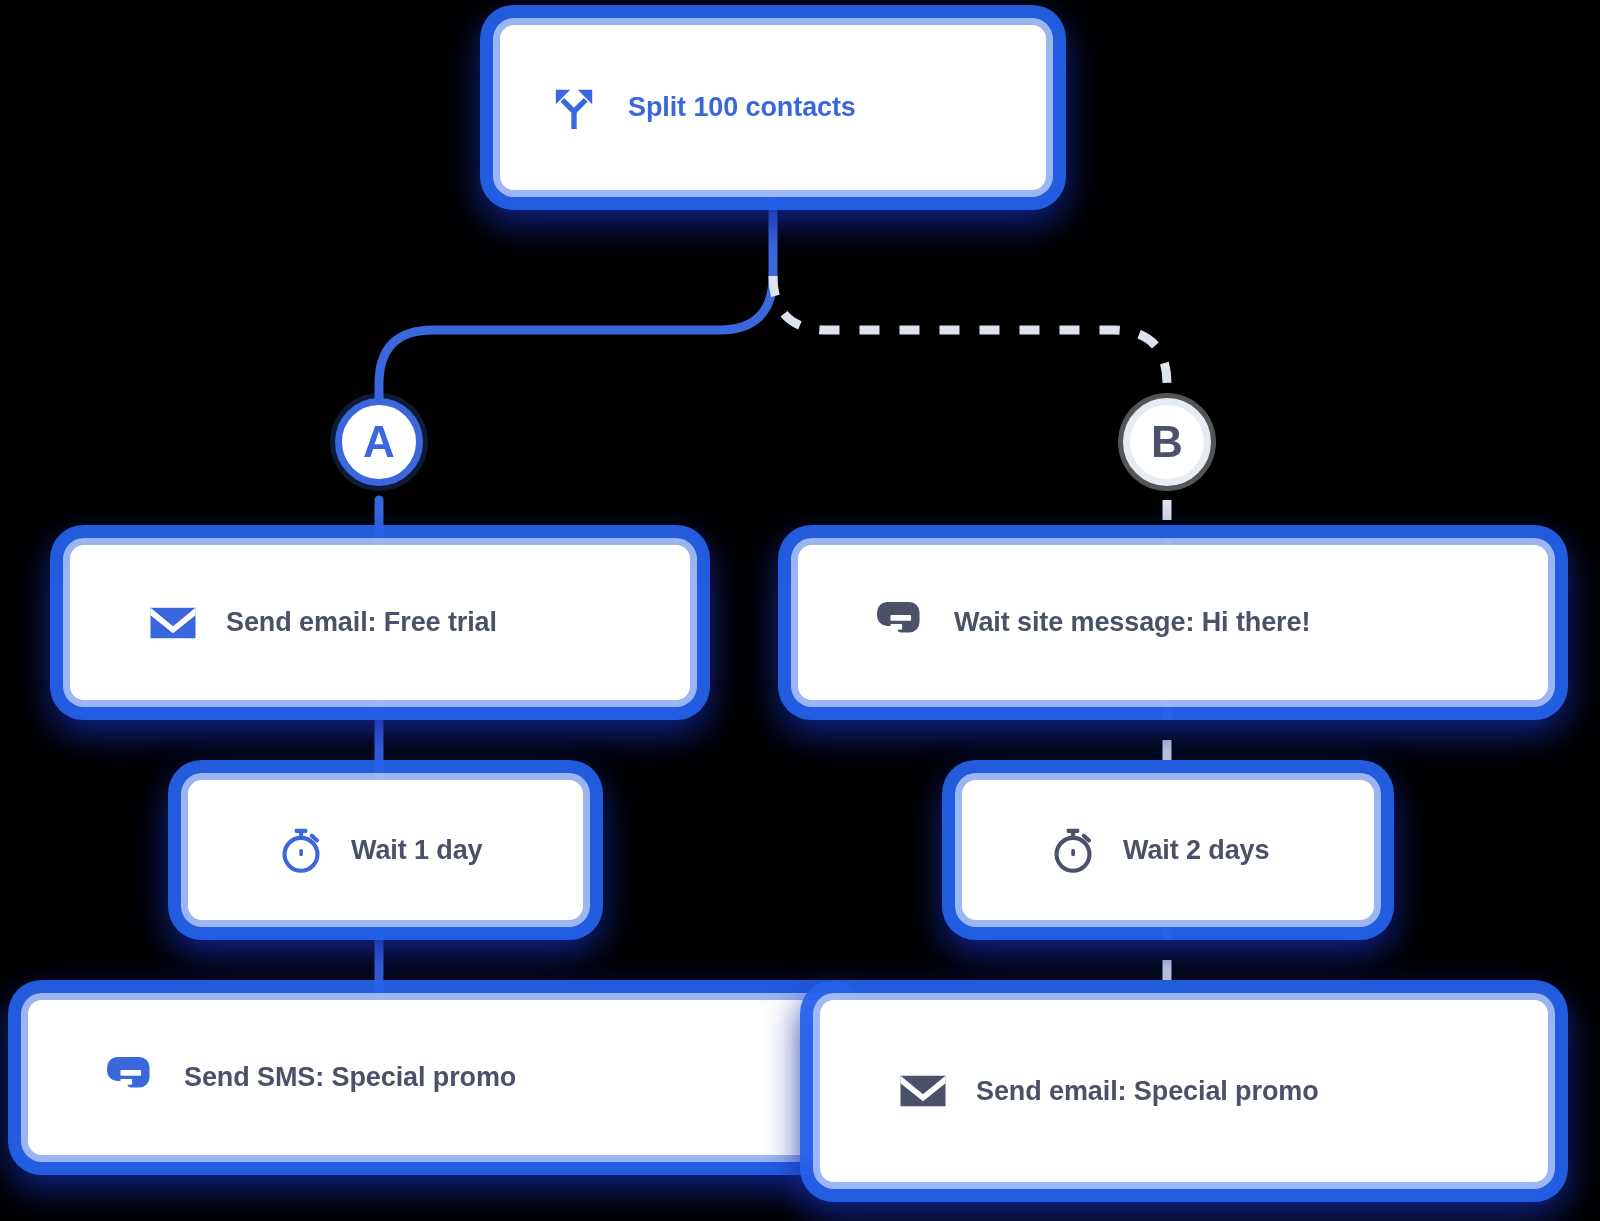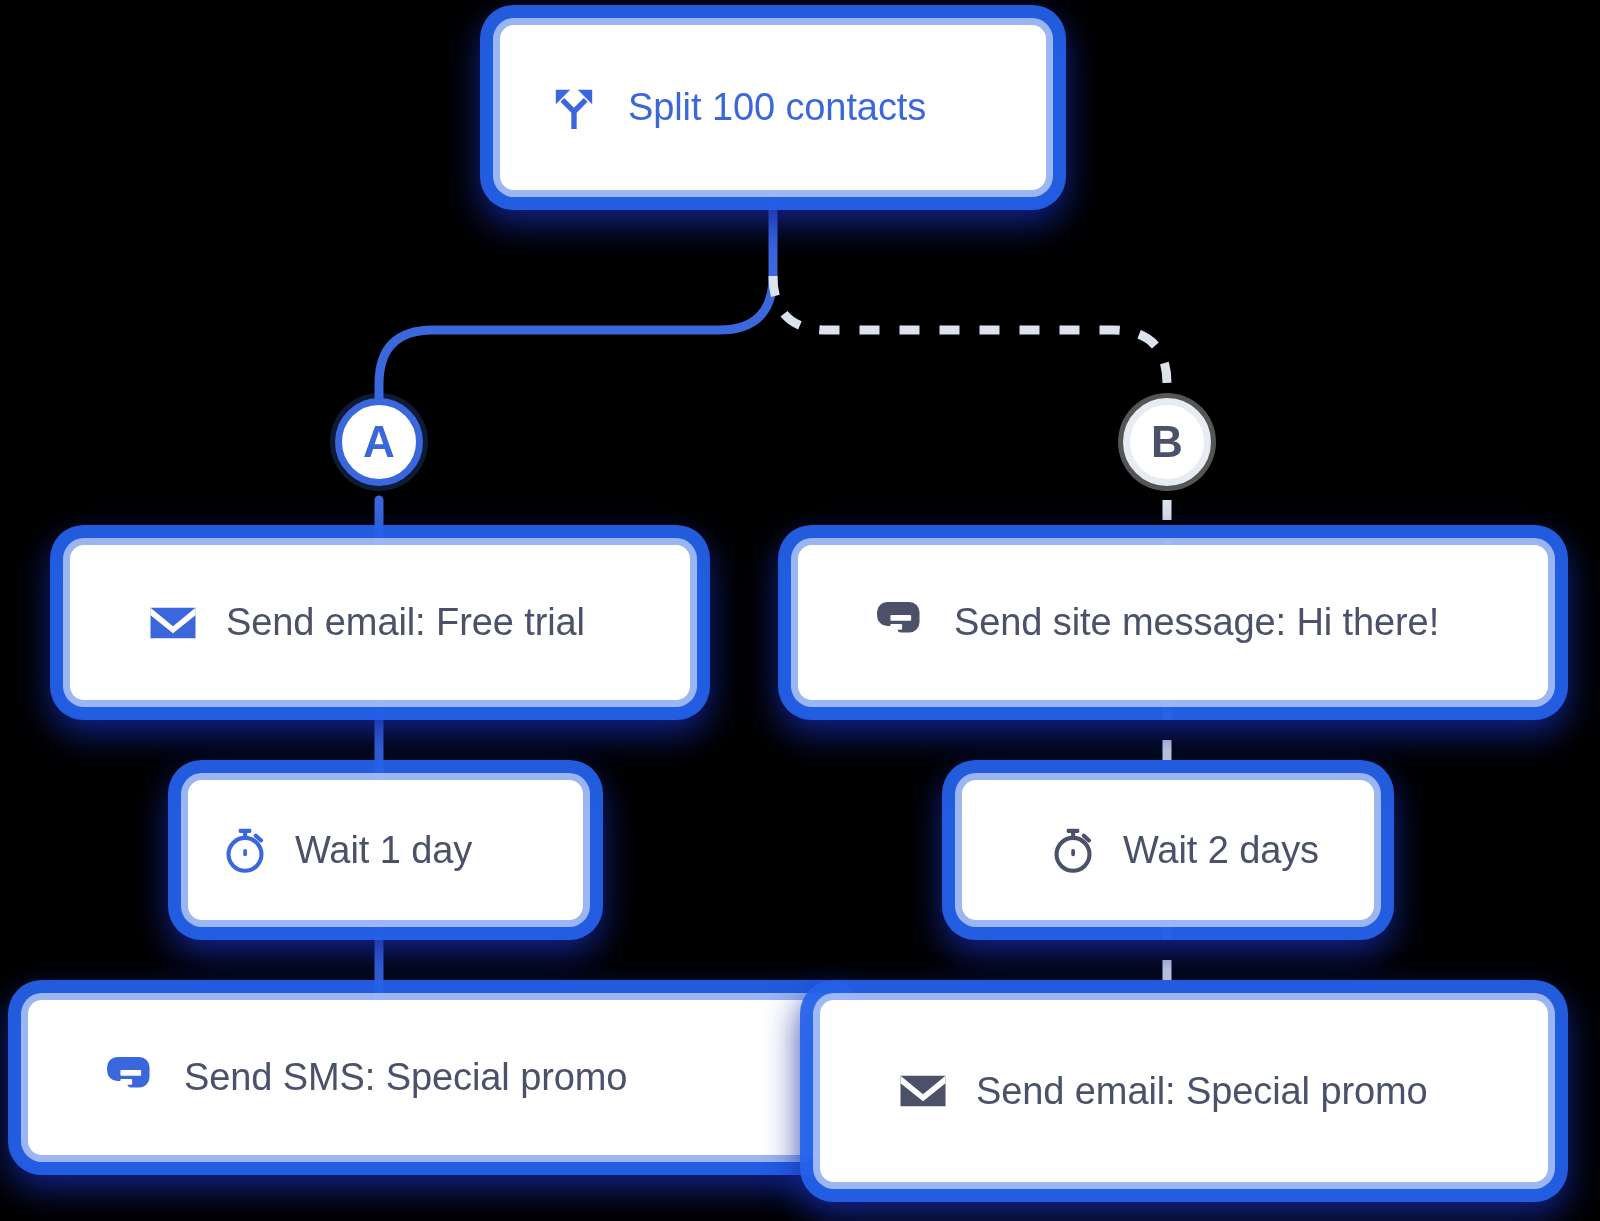--- a/index.html
+++ b/index.html
@@ -38,22 +38,22 @@
     align-items: center;
     gap: 26px;
     padding-left: 76px;
   }
   .node-icon {
     flex: 0 0 auto;
     display: block;
     line-height: 0;
   }
   .node-label {
-    font-size: 38px;
-    font-weight: 400;
+    font-size: 27px;
+    font-weight: 700;
     letter-spacing: -0.1px;
     white-space: nowrap;
     color: #4a5168;
   }
   .node-label.accent { color: #3b67dd; }
 
   .branch-badge {
     position: absolute;
     width: 88px;
     height: 88px;
@@ -132,21 +132,21 @@
         <svg width="54" height="54" viewBox="0 0 24 24">
           <path d="M2 5.2 h20 v13.6 h-20 Z" fill="#3b67dd"></path>
           <path d="M2 5.2 L12 13.4 L22 5.2 L22 8.6 L12 16.6 L2 8.6 Z" fill="#ffffff"></path>
         </svg>
       </span>
       <span class="node-label">Send email: Free trial</span>
     </div>
   </div>
 
   <div class="node" style="left:188px; top:780px; width:395px; height:140px;">
-    <div class="node-inner" style="padding-left:31px; gap:24px;">
+    <div class="node-inner" style="padding-left:87px; gap:24px;">
       <span class="node-icon">
         <svg width="52" height="52" viewBox="0 0 24 24" fill="none">
           <circle cx="12" cy="14" r="7.6" stroke="#3b67dd" stroke-width="1.9" fill="none"></circle>
           <rect x="11.2" y="11.5" width="1.7" height="3.4" rx="0.8" fill="#3b67dd"></rect>
           <rect x="9.1" y="2.2" width="5.8" height="1.9" rx="0.6" fill="#3b67dd"></rect>
           <rect x="11.1" y="3.8" width="1.9" height="2.6" fill="#3b67dd"></rect>
           <path d="M17.0 5.4 L19.4 7.6" stroke="#3b67dd" stroke-width="1.9" stroke-linecap="round"></path>
         </svg>
       </span>
       <span class="node-label">Wait 1 day</span>
@@ -168,21 +168,21 @@
 
   <div class="node" style="left:798px; top:545px; width:750px; height:155px;">
     <div class="node-inner">
       <span class="node-icon">
         <svg width="54" height="54" viewBox="0 0 24 24">
           <path d="M9.5 2.5 h6.5 a5.5 5.5 0 0 1 5.5 5.5 v5.5 a5.5 5.5 0 0 1 -5.5 5.5 h-4.5 a2 2 0 0 1 -2 -2 v-1.5 h-5.5 a5.5 5.5 0 0 1 -5.5 -5.5 v-2 a5.5 5.5 0 0 1 5.5 -5.5 Z" transform="translate(2.6 0.6) scale(0.82)" fill="#4a5168"></path>
           <rect x="7.3" y="8.4" width="9.2" height="2.6" rx="0.4" fill="#ffffff"></rect>
           <rect x="7.3" y="12.4" width="5.2" height="2.6" rx="0.4" fill="#ffffff"></rect>
         </svg>
       </span>
-      <span class="node-label">Send site message: Hi there!</span>
+      <span class="node-label">Wait site message: Hi there!</span>
     </div>
   </div>
 
   <div class="node" style="left:962px; top:780px; width:412px; height:140px;">
     <div class="node-inner" style="padding-left:85px; gap:24px;">
       <span class="node-icon">
         <svg width="52" height="52" viewBox="0 0 24 24" fill="none">
           <circle cx="12" cy="14" r="7.6" stroke="#4a5168" stroke-width="1.9" fill="none"></circle>
           <rect x="11.2" y="11.5" width="1.7" height="3.4" rx="0.8" fill="#4a5168"></rect>
           <rect x="9.1" y="2.2" width="5.8" height="1.9" rx="0.6" fill="#4a5168"></rect>

